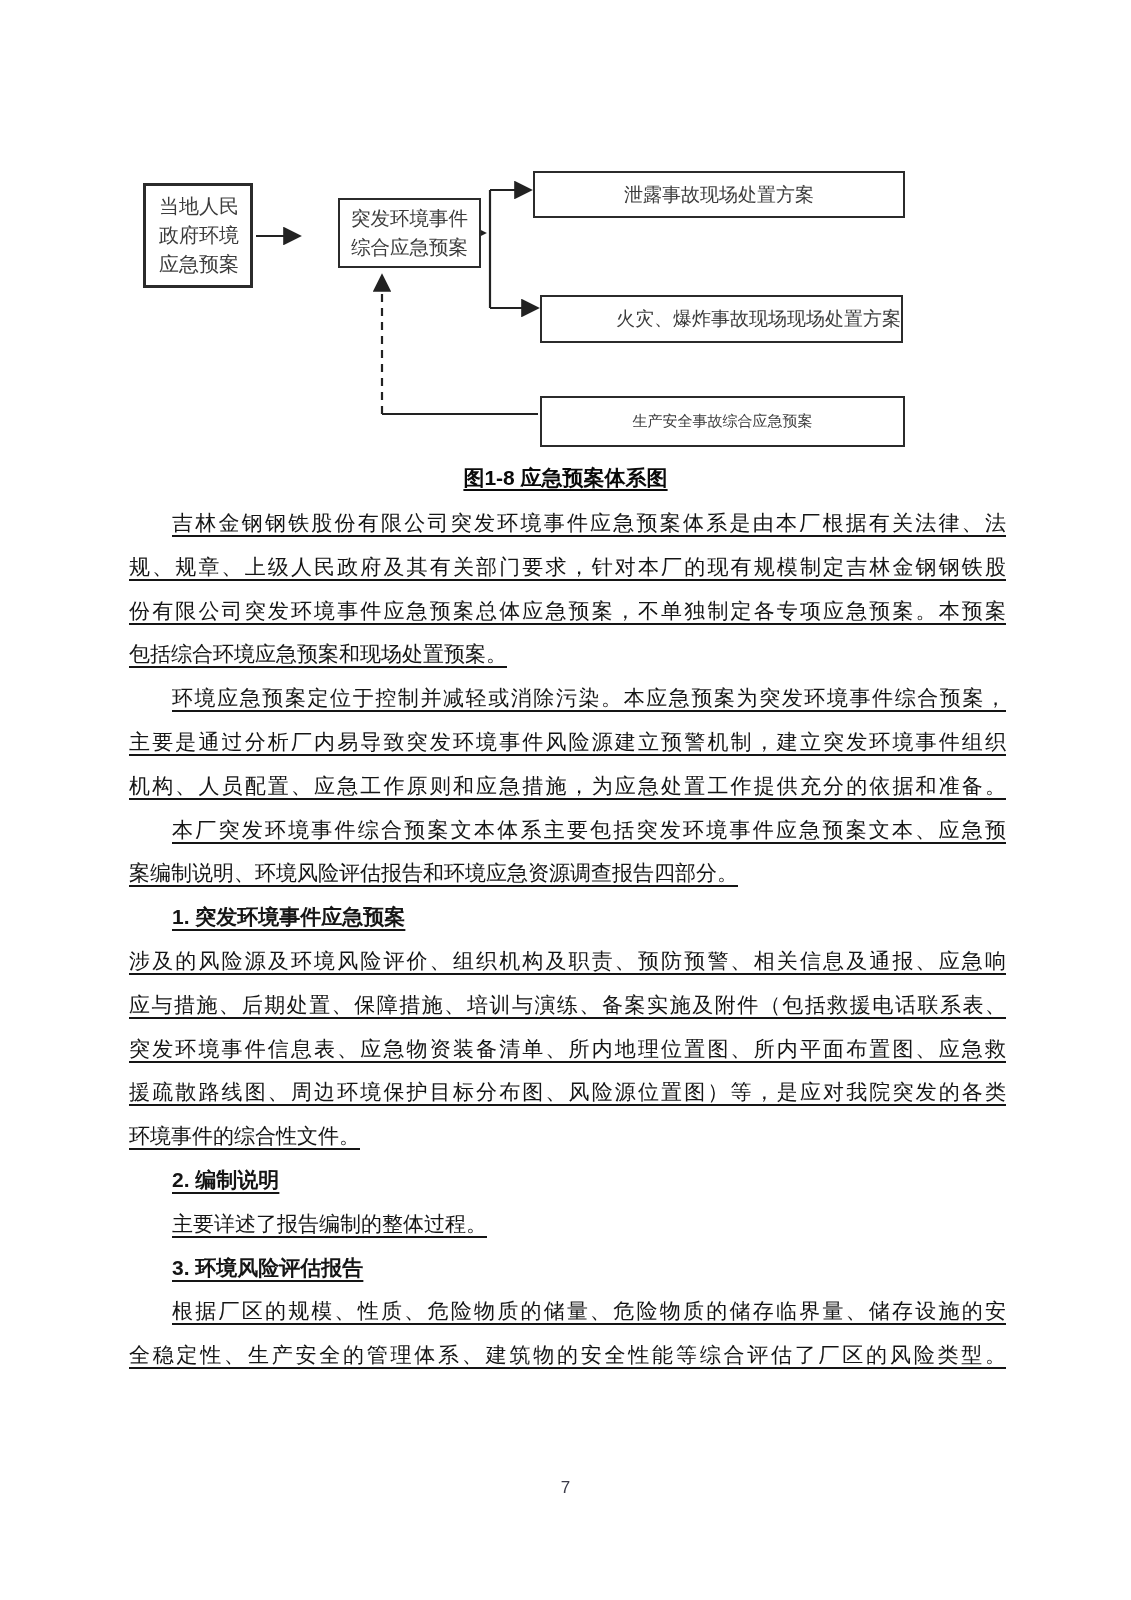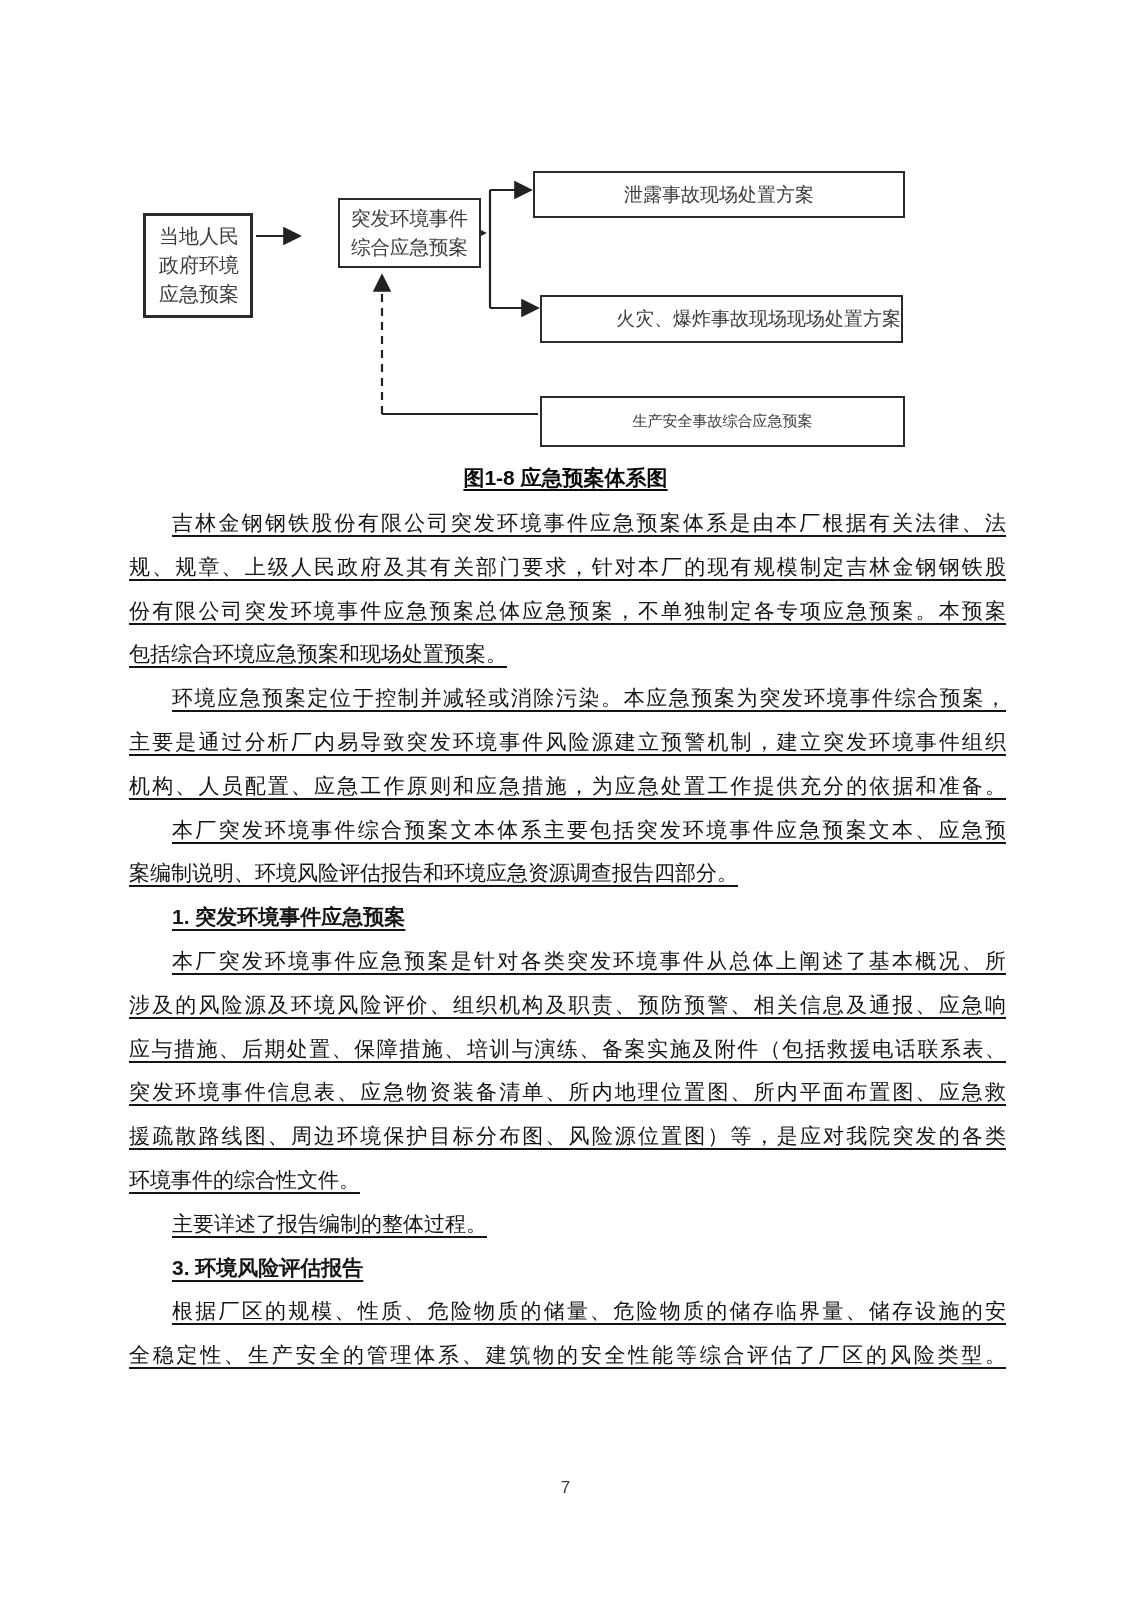--- a/index.html
+++ b/index.html
@@ -9,21 +9,21 @@
     color:#111;
   }
   .page{position:relative;width:1131px;height:1600px;background:#fff;overflow:hidden;}
 
   
   .fbox{
     position:absolute;border:2px solid #2b2b2b;background:#fff;
     display:flex;flex-direction:column;justify-content:center;
     color:#3c3c3c;box-sizing:border-box;
   }
-  #box-local{left:143px;top:183px;width:110px;height:105px;border-width:3px;padding-left:13px;font-size:20px;line-height:29px;margin-top:30px;}
+  #box-local{left:143px;top:183px;width:110px;height:105px;border-width:3px;padding-left:13px;font-size:20px;line-height:29px;}
   #box-comp{left:302px;top:198px;width:143px;height:70px;align-items:center;font-size:19.5px;line-height:29px;margin-left:36px;}
   #box-leak{left:533px;top:171px;width:372px;height:47px;align-items:center;font-size:19px;}
   #box-fire{left:540px;top:295px;width:363px;height:48px;align-items:flex-end;font-size:19px;}
   #box-prod{left:540px;top:396px;width:365px;height:51px;align-items:center;font-size:15px;}
   svg.connectors{position:absolute;left:0;top:0;}
 
   
   .caption{
     position:absolute;top:464px;left:0;width:100%;text-align:center;
     font-weight:bold;font-size:21px;color:#0a0a0a;
@@ -100,27 +100,27 @@
 
     <div class="ln indent">环境应急预案定位于控制并减轻或消除污染。本应急预案为突发环境事件综合预案，</div>
     <div class="ln">主要是通过分析厂内易导致突发环境事件风险源建立预警机制，建立突发环境事件组织</div>
     <div class="ln">机构、人员配置、应急工作原则和应急措施，为应急处置工作提供充分的依据和准备。</div>
 
     <div class="ln indent">本厂突发环境事件综合预案文本体系主要包括突发环境事件应急预案文本、应急预</div>
     <div class="ln end">案编制说明、环境风险评估报告和环境应急资源调查报告四部分。</div>
 
     <div class="ln heading">1. 突发环境事件应急预案</div>
 
-    <div class="ln indent">本厂突发环境事件应急预案是针对各类突发环境事件从总体上阐述了基本概况、所</div>
     <div class="ln">涉及的风险源及环境风险评价、组织机构及职责、预防预警、相关信息及通报、应急响</div>
     <div class="ln">应与措施、后期处置、保障措施、培训与演练、备案实施及附件（包括救援电话联系表、</div>
     <div class="ln">突发环境事件信息表、应急物资装备清单、所内地理位置图、所内平面布置图、应急救</div>
     <div class="ln">援疏散路线图、周边环境保护目标分布图、风险源位置图）等，是应对我院突发的各类</div>
     <div class="ln end">环境事件的综合性文件。</div>
 
+    <div class="ln heading">2. 编制说明</div>
 
     <div class="ln indent end">主要详述了报告编制的整体过程。</div>
 
     <div class="ln heading">3. 环境风险评估报告</div>
 
     <div class="ln indent">根据厂区的规模、性质、危险物质的储量、危险物质的储存临界量、储存设施的安</div>
     <div class="ln">全稳定性、生产安全的管理体系、建筑物的安全性能等综合评估了厂区的风险类型。</div>
   </div>
 
   <div class="pagenum">7</div>

